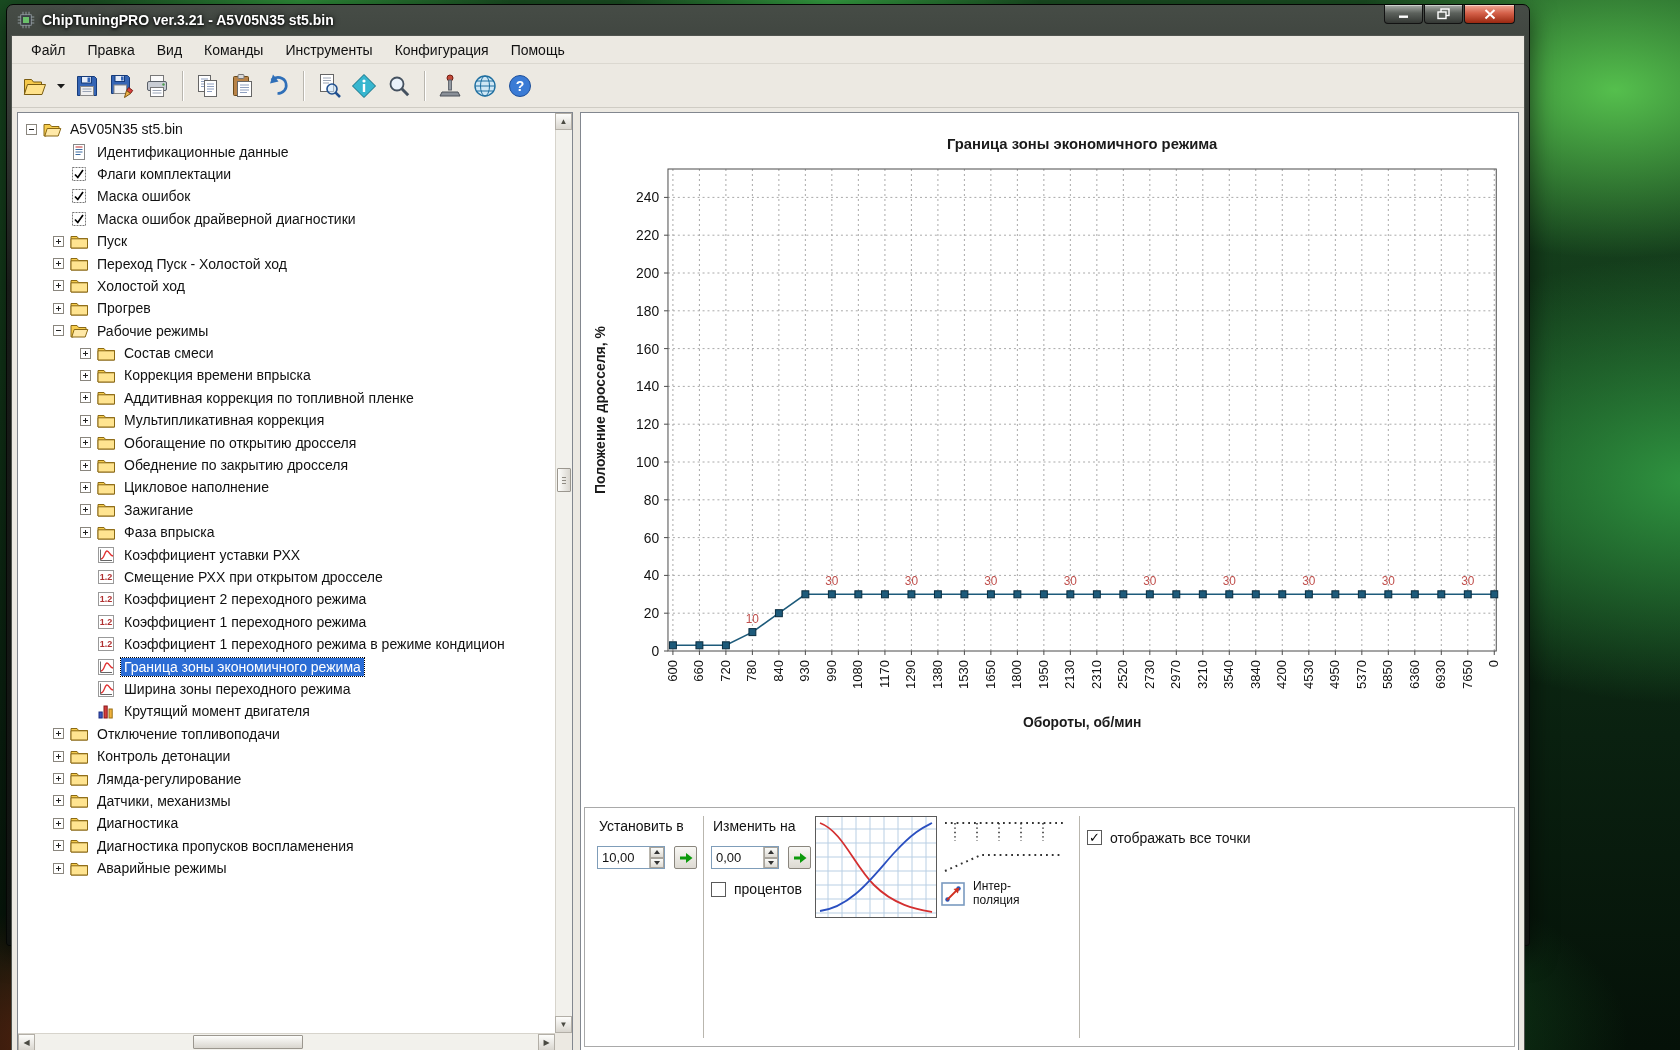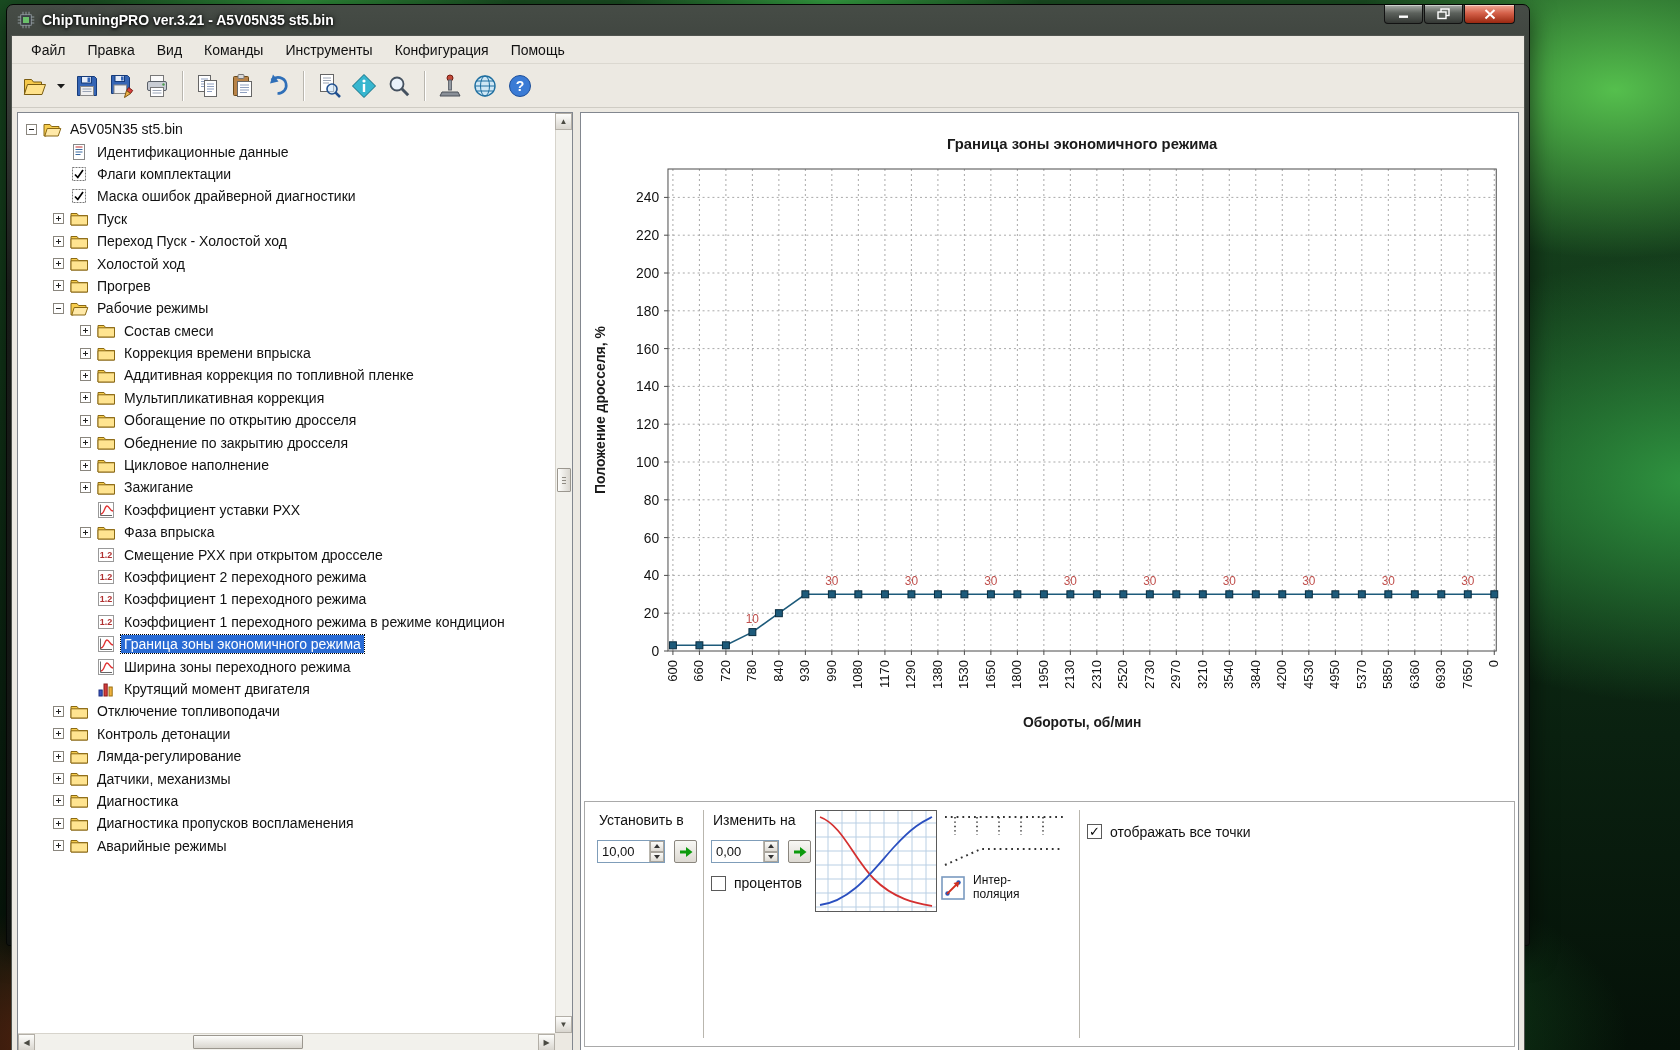--- a/index.html
+++ b/index.html
@@ -64,21 +64,21 @@
   .sb-up{top:0;right:0}.sb-down{bottom:0;right:0}
   .sb-left{left:0;top:0}.sb-right{right:0;top:0}
   .vthumb{position:absolute;left:1px;right:1px;top:355px;height:24px;background:linear-gradient(90deg,#fdfdfb,#d9d6cf);border:1px solid #9b978f;border-radius:1px}
   .vthumb::after{content:"";position:absolute;left:4px;right:4px;top:8px;height:7px;
     background:repeating-linear-gradient(#8f8b83 0 1px,transparent 1px 3px)}
   .hthumb{position:absolute;top:1px;bottom:1px;left:175px;width:110px;background:linear-gradient(#fdfdfb,#d9d6cf);border:1px solid #9b978f;border-radius:1px}
 
   
   .right-panel{flex:1;background:#fff;border:1px solid #82878f;display:flex;flex-direction:column;overflow:hidden}
   #chart{width:100%;height:676px;flex:none}
-  .controls-bar{flex:1;margin:12px 3px 3px;border:1px solid #a9a9a9;display:flex;align-items:stretch;padding:8px 12px;gap:4px;background:#fff}
+  .controls-bar{flex:1;margin:18px 3px 3px;border:1px solid #a9a9a9;display:flex;align-items:stretch;padding:8px 12px;gap:4px;background:#fff}
   .grp{display:flex;flex-direction:column}
   .grp-title{font-size:14px;margin:2px 0 12px 2px}
   .input-row{display:flex;align-items:center}
   .spin-box{display:flex;width:68px;height:23px;border:1px solid #7f9db9;background:#fff}
   .spin-val{flex:1;padding:3px 4px;font-size:13px;overflow:hidden}
   .spinner{width:15px;display:flex;flex-direction:column;border-left:1px solid #b9b6ae}
   .sp{flex:1;display:flex;align-items:center;justify-content:center;background:linear-gradient(#fbfbf9,#dedbd4);border:1px solid #a8a49c}
   .sp.up::after{content:"";border:3px solid transparent;border-bottom:4px solid #333;margin-top:-4px}
   .sp.dn::after{content:"";border:3px solid transparent;border-top:4px solid #333;margin-bottom:-4px}
   .apply-btn{width:23px;height:23px;margin-left:9px;border:1px solid #8a867e;border-radius:2px;background:linear-gradient(#f8f8f4,#ddd9d2);display:flex;align-items:center;justify-content:center}
@@ -295,20 +295,31 @@
               </div>
               <div class="tree-row">
                 <span class="tree-indent" style="width: 33px;"></span>
                 <span class="expander-ph"></span>
                 <span class="tree-icon">
                   <svg width="18" height="16" viewBox="0 0 18 16">
                     <rect x="2.5" y="1.5" width="13" height="13" fill="#fff" stroke="#777" stroke-dasharray="2 1"></rect>
                     <path d="M5 8.5l2.8 3L13 4" fill="none" stroke="#000" stroke-width="1.7"></path>
                   </svg>
                 </span>
+                <span class="tree-label">Маска ошибок</span>
+              </div>
+              <div class="tree-row">
+                <span class="tree-indent" style="width: 33px;"></span>
+                <span class="expander-ph"></span>
+                <span class="tree-icon">
+                  <svg width="18" height="16" viewBox="0 0 18 16">
+                    <rect x="2.5" y="1.5" width="13" height="13" fill="#fff" stroke="#777" stroke-dasharray="2 1"></rect>
+                    <path d="M5 8.5l2.8 3L13 4" fill="none" stroke="#000" stroke-width="1.7"></path>
+                  </svg>
+                </span>
                 <span class="tree-label">Маска ошибок драйверной диагностики</span>
               </div>
               <div class="tree-row">
                 <span class="tree-indent" style="width: 33px;"></span>
                 <span class="expander plus"></span>
                 <span class="tree-icon">
                   <svg width="19" height="15" viewBox="0 0 19 15">
                     <path d="M1 2.5h6l1.6 2H17.5V14H1z" fill="#f7cd4e" stroke="#8a6914"></path>
                     <path d="M1 4.8h16.5V14H1z" fill="#ffe490" stroke="#8a6914"></path>
                   </svg>
@@ -439,43 +450,43 @@
               <div class="tree-row">
                 <span class="tree-indent" style="width: 60px;"></span>
                 <span class="expander plus"></span>
                 <span class="tree-icon">
                   <svg width="19" height="15" viewBox="0 0 19 15">
                     <path d="M1 2.5h6l1.6 2H17.5V14H1z" fill="#f7cd4e" stroke="#8a6914"></path>
                     <path d="M1 4.8h16.5V14H1z" fill="#ffe490" stroke="#8a6914"></path>
                   </svg>
                 </span>
                 <span class="tree-label">Зажигание</span>
+              </div>
+              <div class="tree-row">
+                <span class="tree-indent" style="width: 60px;"></span>
+                <span class="expander plus"></span>
+                <span class="tree-icon">
+                  <svg width="19" height="15" viewBox="0 0 19 15">
+                    <path d="M1 2.5h6l1.6 2H17.5V14H1z" fill="#f7cd4e" stroke="#8a6914"></path>
+                    <path d="M1 4.8h16.5V14H1z" fill="#ffe490" stroke="#8a6914"></path>
+                  </svg>
+                </span>
+                <span class="tree-label">Фаза впрыска</span>
               </div>
               <div class="tree-row">
                 <span class="tree-indent" style="width: 60px;"></span>
                 <span class="expander-ph"></span>
                 <span class="tree-icon">
                   <svg width="18" height="16" viewBox="0 0 18 16">
                     <rect x="1.5" y="0.5" width="15" height="15" fill="#fff" stroke="#999"></rect>
                     <path d="M3.5 2.5v11H15" fill="none" stroke="#666"></path>
                     <path d="M4 12c3.5-.5 3.5-8 6-8s2.5 5 6 5" fill="none" stroke="#e03030" stroke-width="1.3"></path>
                   </svg>
                 </span>
                 <span class="tree-label">Коэффициент уставки РХХ</span>
-              </div>
-              <div class="tree-row">
-                <span class="tree-indent" style="width: 60px;"></span>
-                <span class="expander plus"></span>
-                <span class="tree-icon">
-                  <svg width="19" height="15" viewBox="0 0 19 15">
-                    <path d="M1 2.5h6l1.6 2H17.5V14H1z" fill="#f7cd4e" stroke="#8a6914"></path>
-                    <path d="M1 4.8h16.5V14H1z" fill="#ffe490" stroke="#8a6914"></path>
-                  </svg>
-                </span>
-                <span class="tree-label">Фаза впрыска</span>
               </div>
               <div class="tree-row">
                 <span class="tree-indent" style="width: 60px;"></span>
                 <span class="expander-ph"></span>
                 <span class="tree-icon">
                   <svg width="18" height="16" viewBox="0 0 18 16">
                     <rect x="1.5" y="1.5" width="15" height="13" fill="#fff" stroke="#999"></rect>
                     <text x="9" y="11" font-size="9" font-weight="bold" text-anchor="middle" fill="#b03030">1.2</text>
                   </svg>
                 </span>

